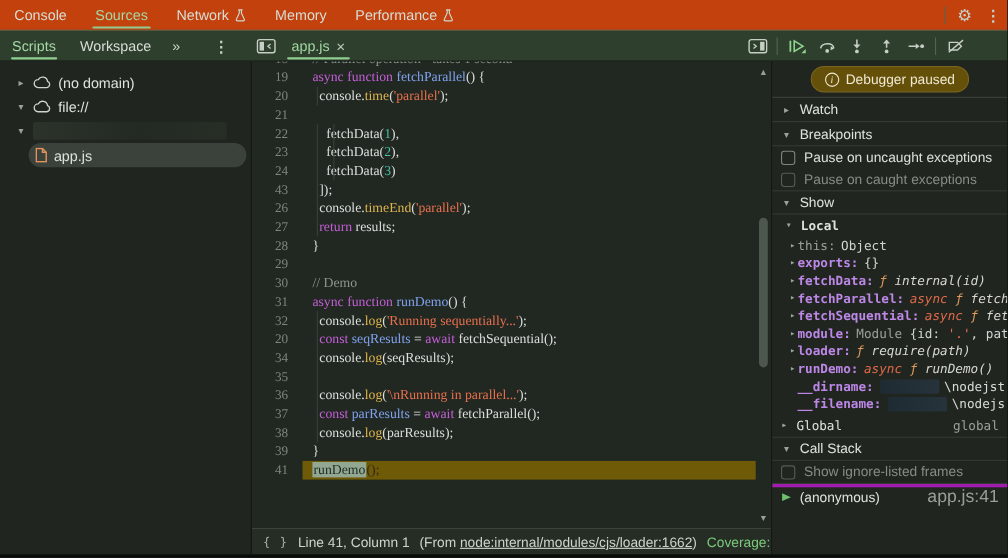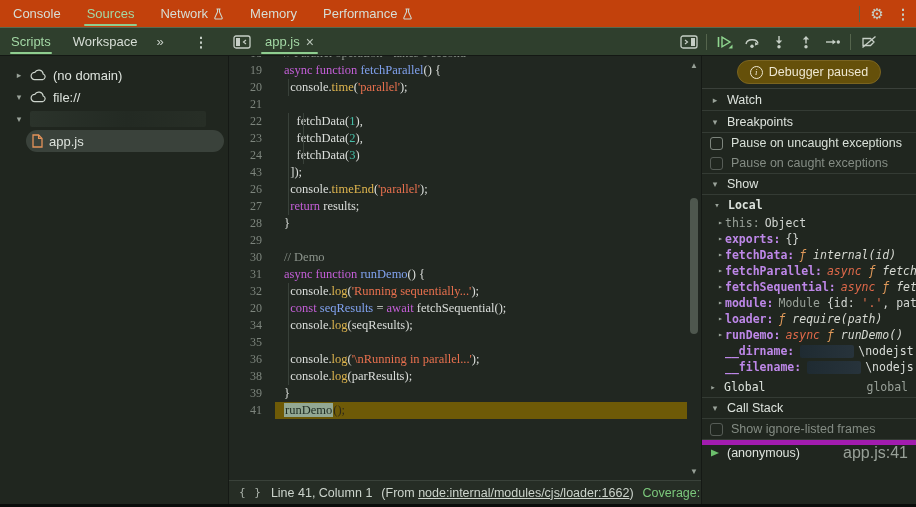--- a/index.html
+++ b/index.html
@@ -92,21 +92,21 @@
   .sv-async{ color:#e0694a; font-style:italic; }
   .sv-f{ color:#e09a5a; font-style:italic; }
   .sv-sig{ color:#d6d9d2; font-style:italic; }
   .sv-obj{ color:#d2d6d2; }
   .sv-dim{ color:#99a199; }
   .sv-str{ color:#e8704e; }
   .redact2 { display:inline-block; vertical-align:middle; width:54px; height:13px; margin:0 4px 0 6px; border-radius:2px; background:linear-gradient(90deg,#1f2b32,#27333b); filter:blur(.4px); }
   .sv-tail { color:#d8dcd8; }
   .globalrow { height:20px; display:flex; align-items:center; gap:6px; padding:0 8px 0 6px; margin-top:2px; }
   .globalrow .right { margin-left:auto; color:#99a199; }
-  .framerow { height:21px; display:flex; align-items:center; gap:7px; padding:0 8px; border-top:5px solid #a21caf; }
+  .framerow { height:21px; display:flex; align-items:center; gap:7px; padding:0 8px; border-top:3px solid #a21caf; }
   .framerow .loctext { margin-left:auto; color:#98a098; font-size:16px; }
   svg { display:block; }
 </style>
 </head>
 <body>
 
 <div class="app">
 
   <div class="row1">
     <div id="top-tabs" style="display:flex;height:100%">
@@ -330,20 +330,24 @@
           </div>
           <div class="cline">
             <div class="gut">35</div>
             <div class="ctext"><span class="gline g1"></span></div>
           </div>
           <div class="cline">
             <div class="gut">36</div>
             <div class="ctext"><span class="gline g1"></span><span class="tk-def">  console.</span><span class="tk-meth">log</span><span class="tk-def">(</span><span class="tk-str">'\nRunning in parallel...'</span><span class="tk-def">);</span></div>
           </div>
           <div class="cline">
+            <div class="gut">37</div>
+            <div class="ctext"><span class="gline g1"></span><span class="tk-def">  </span><span class="tk-kw">const</span><span class="tk-def"> </span><span class="tk-fn">parResults</span><span class="tk-def"> = </span><span class="tk-kw">await</span><span class="tk-def"> fetchParallel();</span></div>
+          </div>
+          <div class="cline">
             <div class="gut">38</div>
             <div class="ctext"><span class="gline g1"></span><span class="tk-def">  console.</span><span class="tk-meth">log</span><span class="tk-def">(parResults);</span></div>
           </div>
           <div class="cline">
             <div class="gut">39</div>
             <div class="ctext"><span class="tk-def">}</span></div>
           </div>
           <div class="cline exec">
             <div class="gut">41</div>
             <div class="ctext"><span class="tk-hl">runDemo</span><span class="tk-ex">();</span></div>

